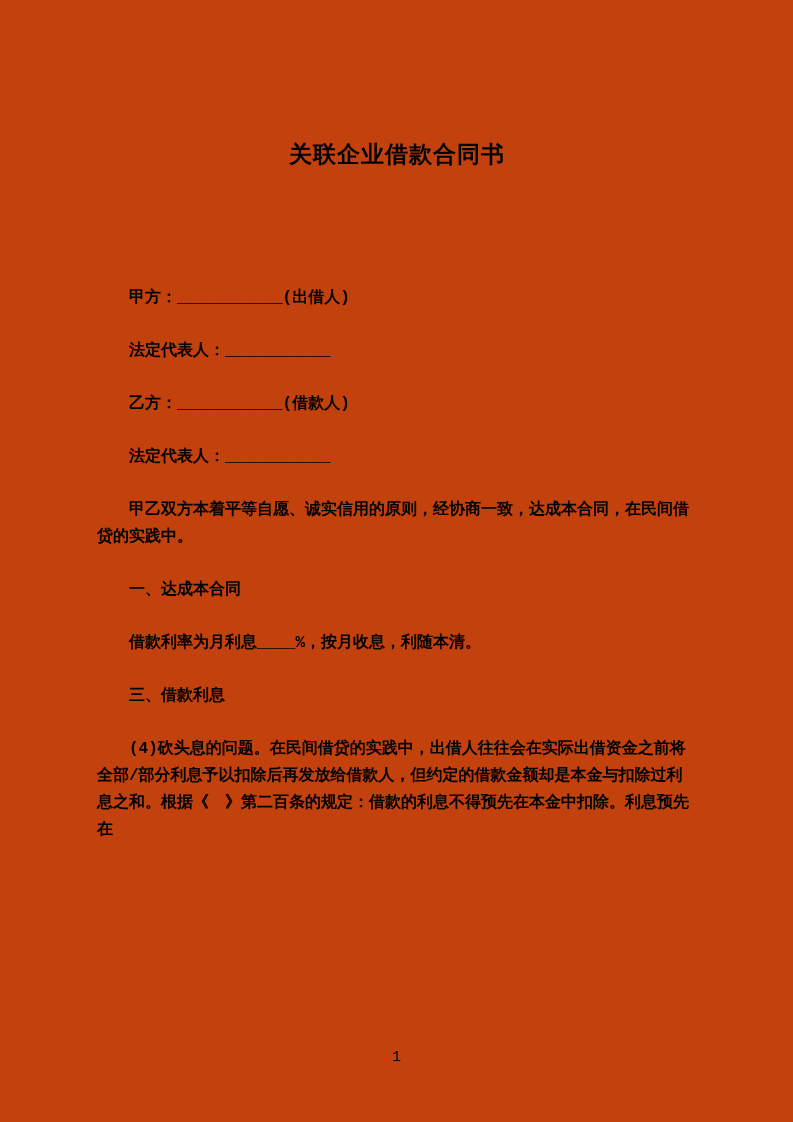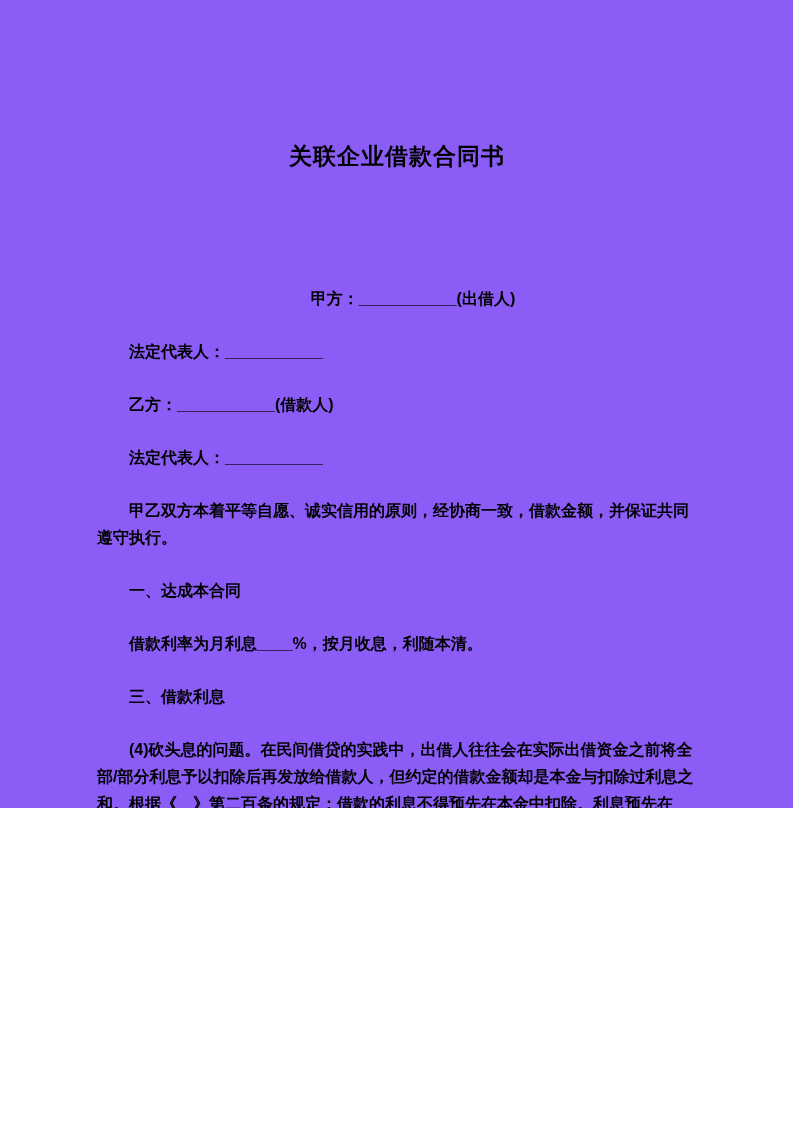--- a/index.html
+++ b/index.html
@@ -3,24 +3,24 @@
 <meta charset="utf-8">
 <style>
   html, body {
     margin: 0;
     padding: 0;
     background: #ffffff;
   }
   .page {
     position: relative;
     width: 793px;
-    height: 808px;
-    background: #8b5cf6;
+    height: 1122px;
+    background: #c2410c;
     color: #000000;
-    font-family: Liberation Sans, sans-serif;
+    font-family: Liberation Mono, monospace;
     overflow: hidden;
   }
   .content {
     position: absolute;
     left: 97px;
     top: 0;
     width: 600px;
   }
   .doc-title {
     margin: 139px 0 0 0;
@@ -33,21 +33,20 @@
   .line {
     margin: 26px 0 0 0;
     font-size: 16px;
     line-height: 27px;
     font-weight: bold;
     text-indent: 32px;
     word-break: break-all;
   }
   .gap-after-title {
     margin-top: 112px;
-    text-align: center;
   }
   .page-number {
     position: absolute;
     left: 0;
     right: 0;
     top: 1048px;
     text-align: center;
     font-size: 15px;
     font-weight: normal;
     line-height: 20px;
@@ -61,21 +60,21 @@
     <h1 class="doc-title">关联企业借款合同书</h1>
 
     <p class="line gap-after-title">甲方：___________(出借人)</p>
 
     <p class="line">法定代表人：___________</p>
 
     <p class="line">乙方：___________(借款人)</p>
 
     <p class="line">法定代表人：___________</p>
 
-    <p class="line">甲乙双方本着平等自愿、诚实信用的原则，经协商一致，借款金额，并保证共同遵守执行。</p>
+    <p class="line">甲乙双方本着平等自愿、诚实信用的原则，经协商一致，达成本合同，在民间借贷的实践中。</p>
 
 
     <p class="line">一、达成本合同</p>
 
 
 
     <p class="line">借款利率为月利息____%，按月收息，利随本清。</p>
 
     <p class="line">三、借款利息</p>
 

